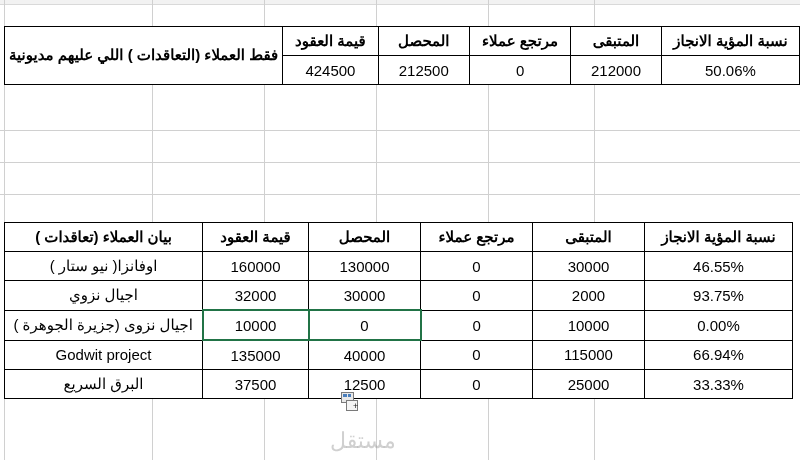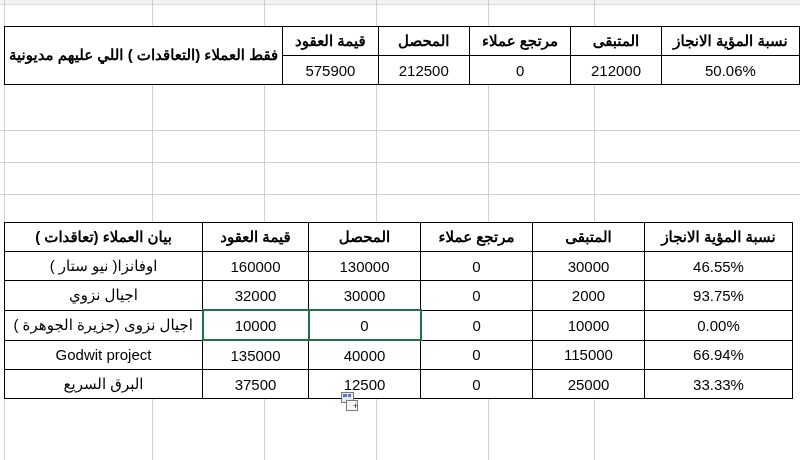--- a/index.html
+++ b/index.html
@@ -152,21 +152,21 @@
       <td class="hdr yellow">مرتجع عملاء</td>
       <td class="hdr yellow">المحصل</td>
       <td class="hdr yellow">قيمة العقود</td>
       <td class="hdr peach tall" rowspan="2">فقط العملاء (التعاقدات ) اللي عليهم مديونية</td>
     </tr>
     <tr>
       <td>50.06%</td>
       <td>212000</td>
       <td>0</td>
       <td>212500</td>
-      <td>575900</td>
+      <td>424500</td>
     </tr>
   </tbody>
     </table>
 
   <table class="xl rtl" id="detail-table">
     <colgroup>
       <col style="width:148px">
       <col style="width:112px">
       <col style="width:112px">
       <col style="width:112px">
@@ -231,14 +231,15 @@
     </table>
 
   <div class="paste-icon">
     <div class="sq1"></div>
     <div class="sq2"></div>
     <div class="sq3"></div>
     <div class="sq4"></div>
     <div class="plus">+</div>
   </div>
 
+  <div class="watermark">مستقل</div>
 
 </div>
 
 </body></html>

